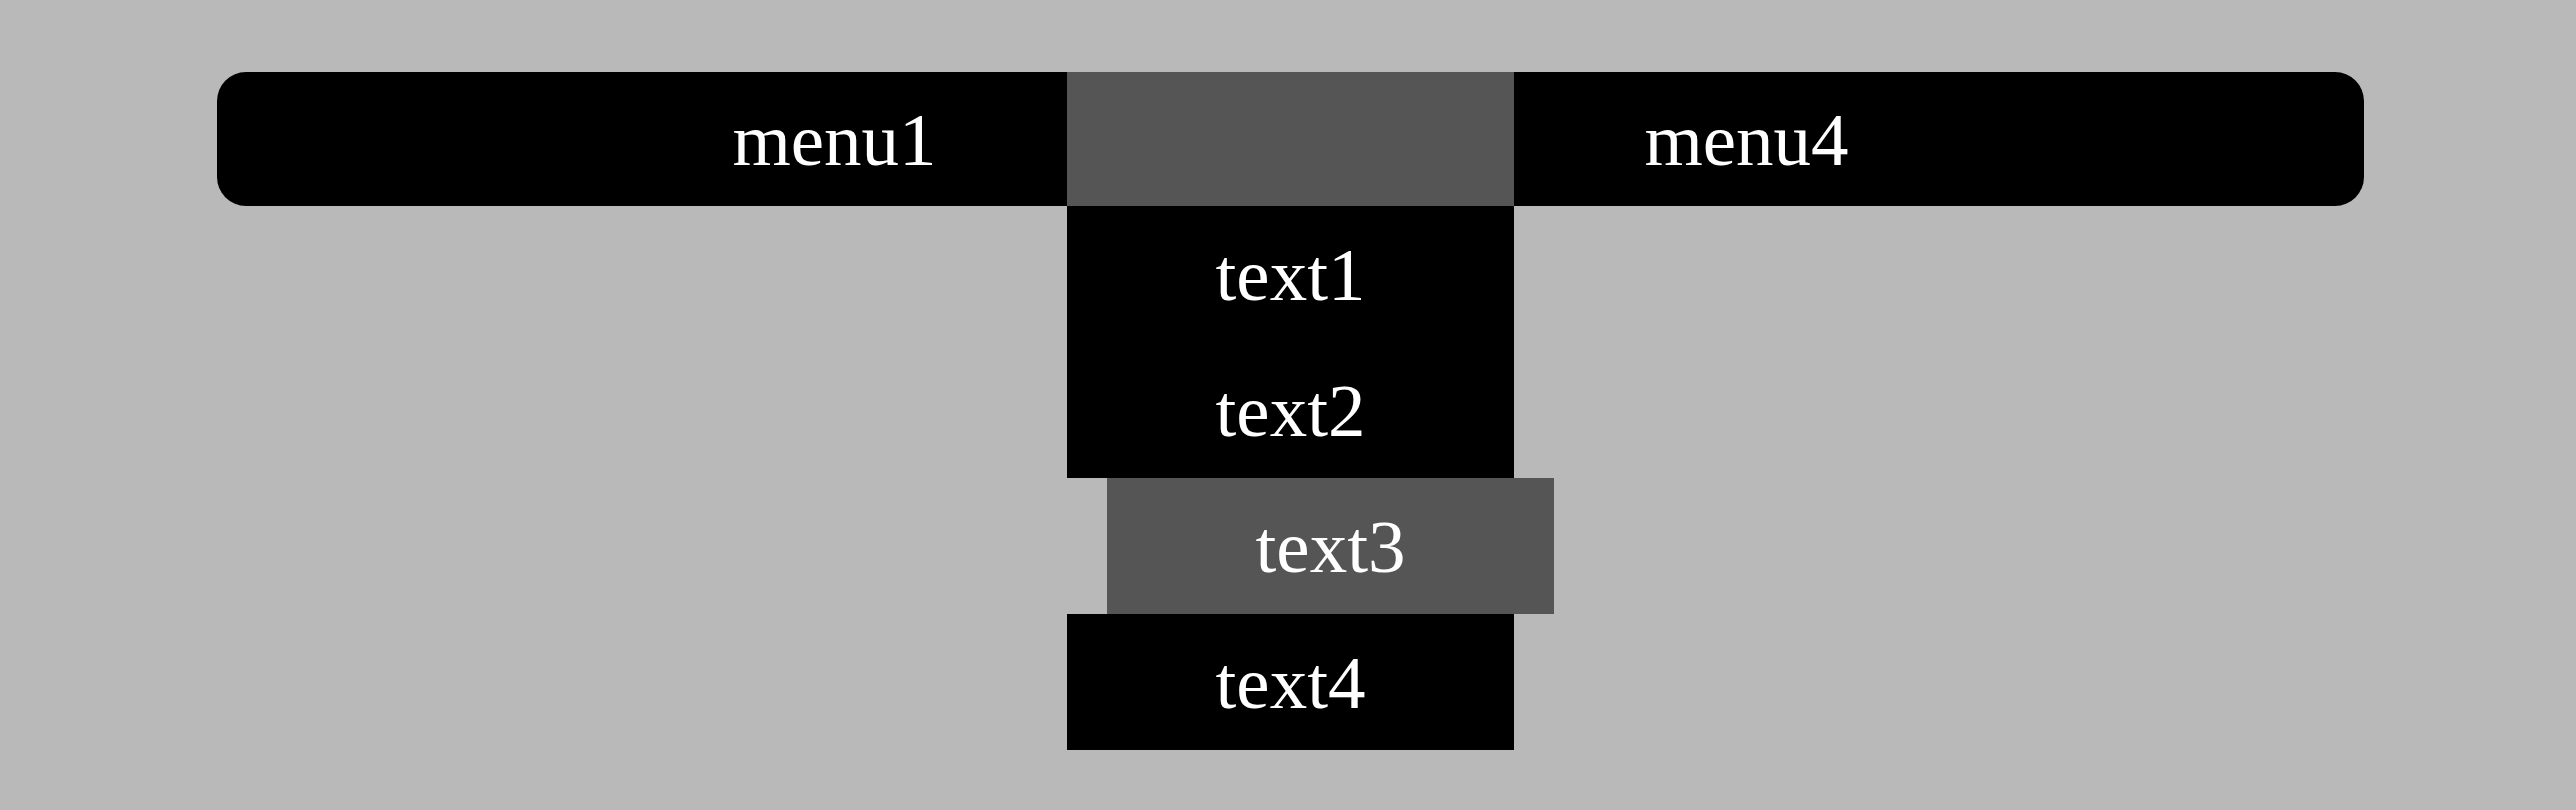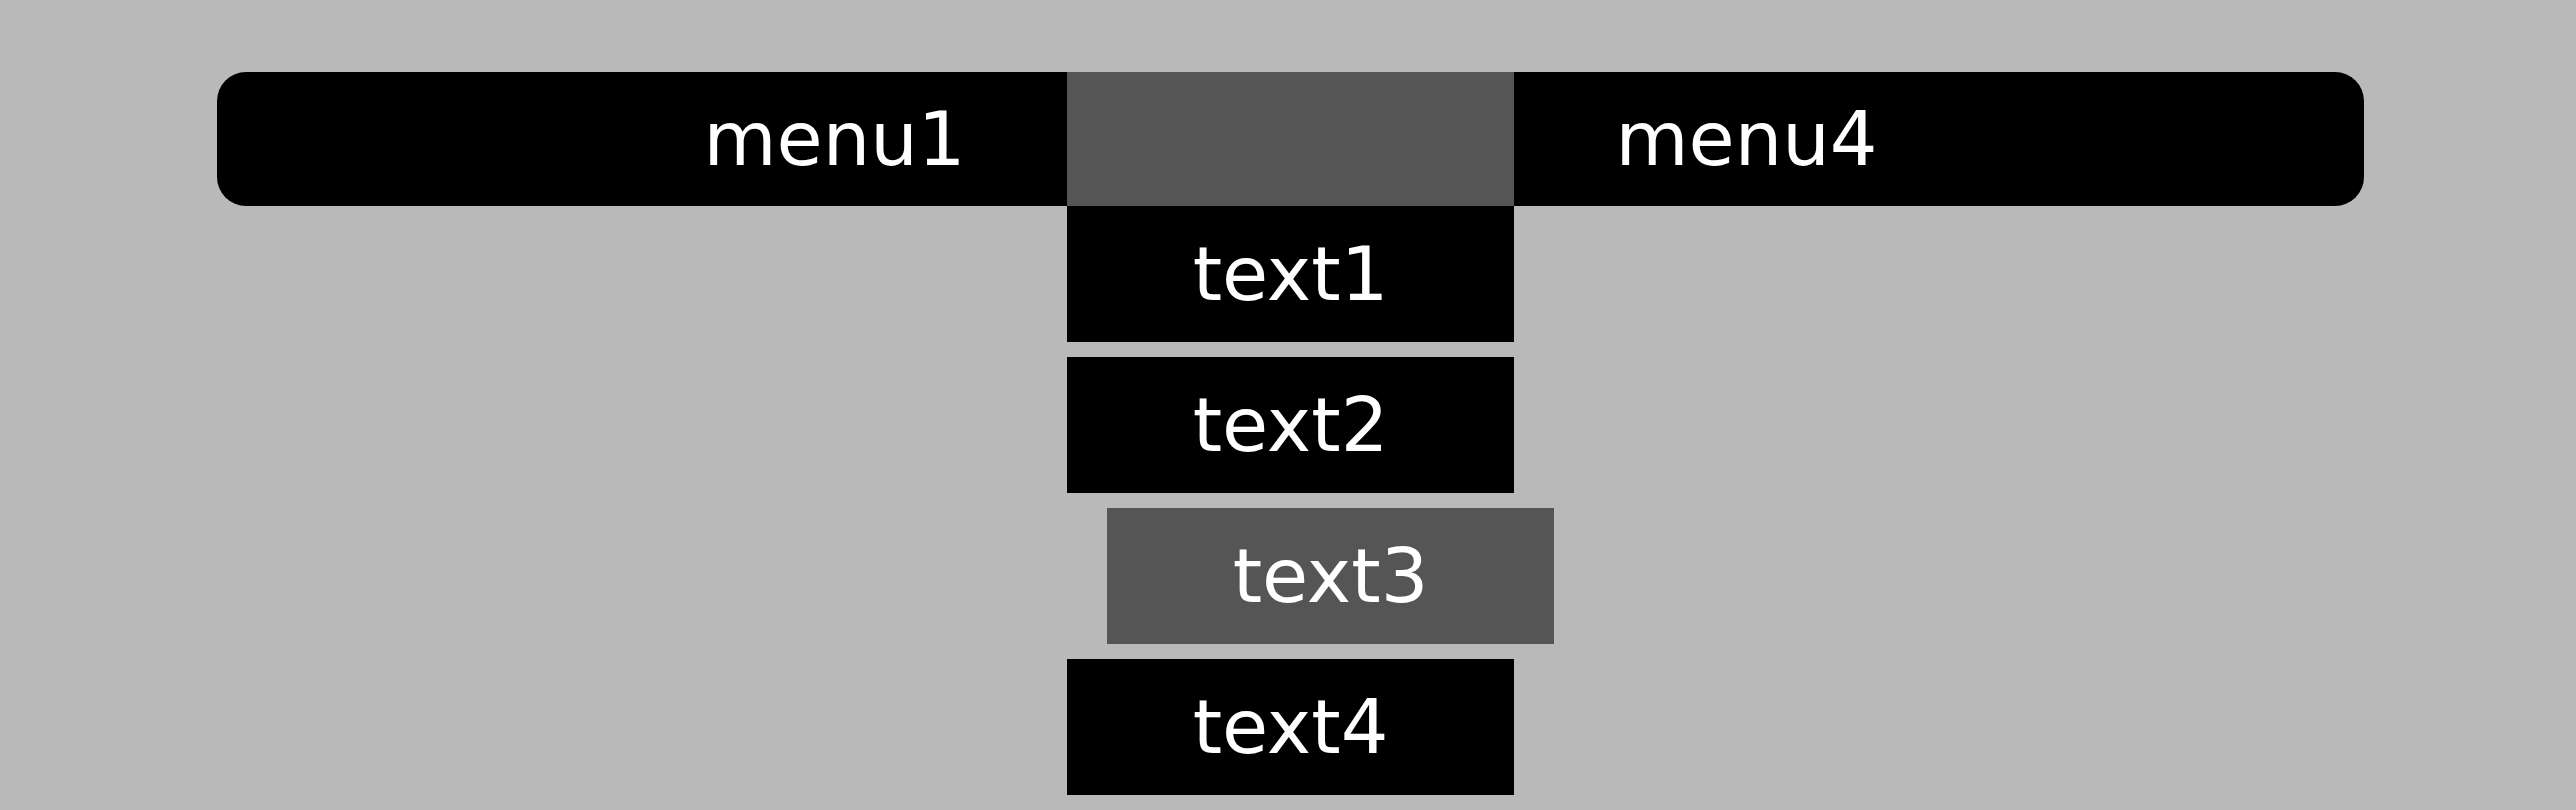--- a/index.html
+++ b/index.html
@@ -1,21 +1,21 @@
 <!DOCTYPE html>
 <html style="--background: #b9b9b9; --bar: #000000; --highlight: #555555; --text: #ffffff;font-size:14.3px"><head>
 <meta charset="utf-8">
 <style>
   :root {
     --background: #b9b9b9;
     --bar: #000000;
     --highlight: #555555;
     --text: #ffffff;
   }
-  * { margin: 0; padding: 0; box-sizing: border-box; }
+  * { margin: 0; padding: 0; box-sizing: border-box; font-family: Liberation Serif, serif; }
   html, body {
     width: 2576px;
     height: 810px;
     background: var(--background);
     overflow: hidden;
     font-family: "DejaVu Sans", "Liberation Sans", sans-serif;
   }
   .menubar {
     position: absolute;
     left: 217px;
@@ -45,21 +45,20 @@
   .menu-item.active {
     background: var(--highlight);
   }
   .dropdown {
     position: absolute;
     top: 100%;
     left: 0;
     width: 100%;
     display: flex;
     flex-direction: column;
-    gap: 15px;
   }
   .dropdown-item {
     width: 100%;
     height: 136px;
     display: flex;
     align-items: center;
     justify-content: center;
     background: var(--bar);
     color: var(--text);
     font-size: 75px;

